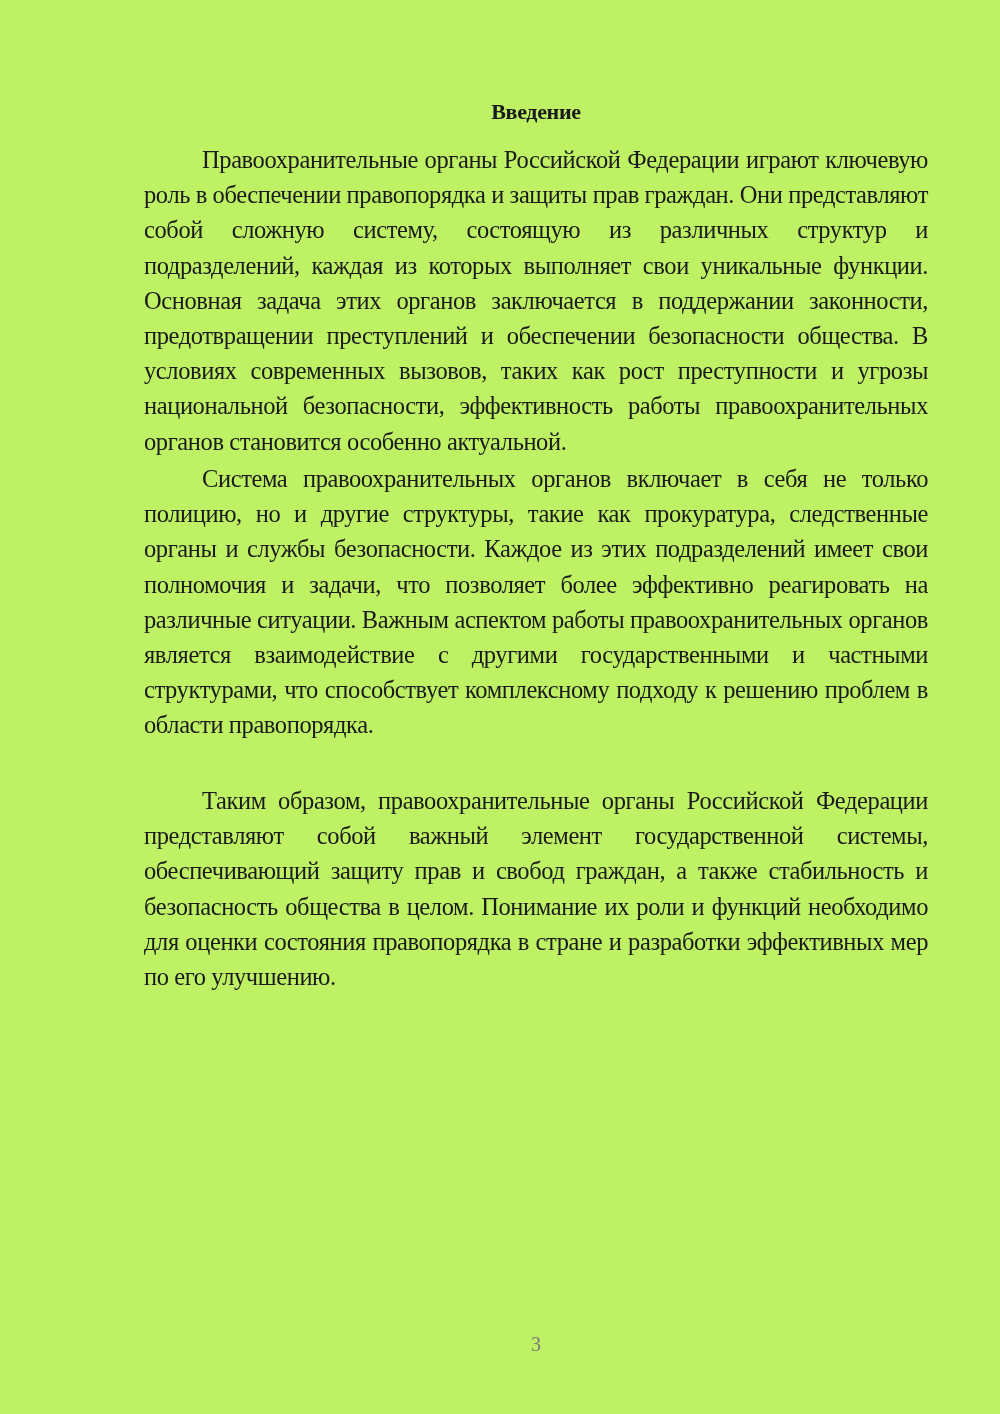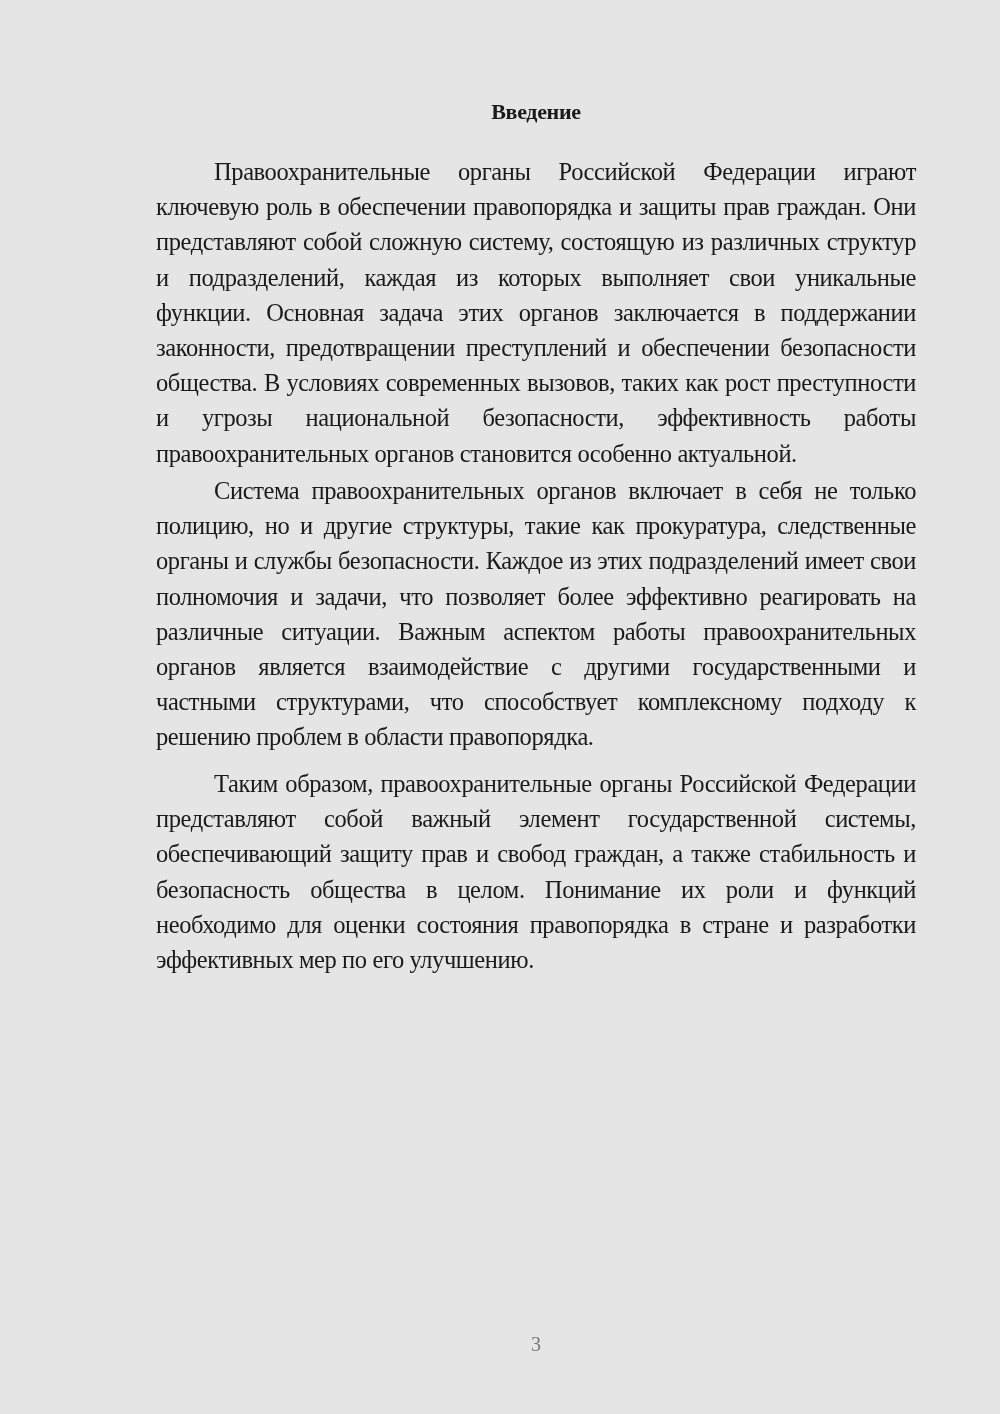--- a/index.html
+++ b/index.html
@@ -14,21 +14,21 @@
       overflow: hidden;
       font-family: "Liberation Serif", "DejaVu Serif", serif;
       color: #1a1a1a;
     }
     .page {
       position: absolute;
       left: 0;
       top: 0;
       width: 1000px;
       height: 1414px;
-      background: #e5e5e5;
+      background: #bef264;
     }
     .title {
       position: absolute;
       top: 98px;
       left: 0;
       width: 1072px;
       text-align: center;
       font-weight: bold;
       font-size: 22px;
       line-height: 28px;
@@ -37,27 +37,27 @@
     .body-text {
       position: absolute;
       left: 144px;
       width: 784px;
       font-size: 24.5px;
       line-height: 35.2px;
       text-align: justify;
       letter-spacing: -0.4px;
     }
     .para {
-      margin: 12px;
+      margin: 0;
       text-indent: 58px;
       text-align: justify;
     }
     #para-1 { top: 142px; }
     #para-2 { top: 461px; }
-    #para-3 { top: 754px; }
+    #para-3 { top: 783px; }
     .page-number {
       position: absolute;
       top: 1333px;
       left: 0;
       width: 1072px;
       text-align: center;
       font-size: 20px;
       color: #777777;
     }
   </style>

